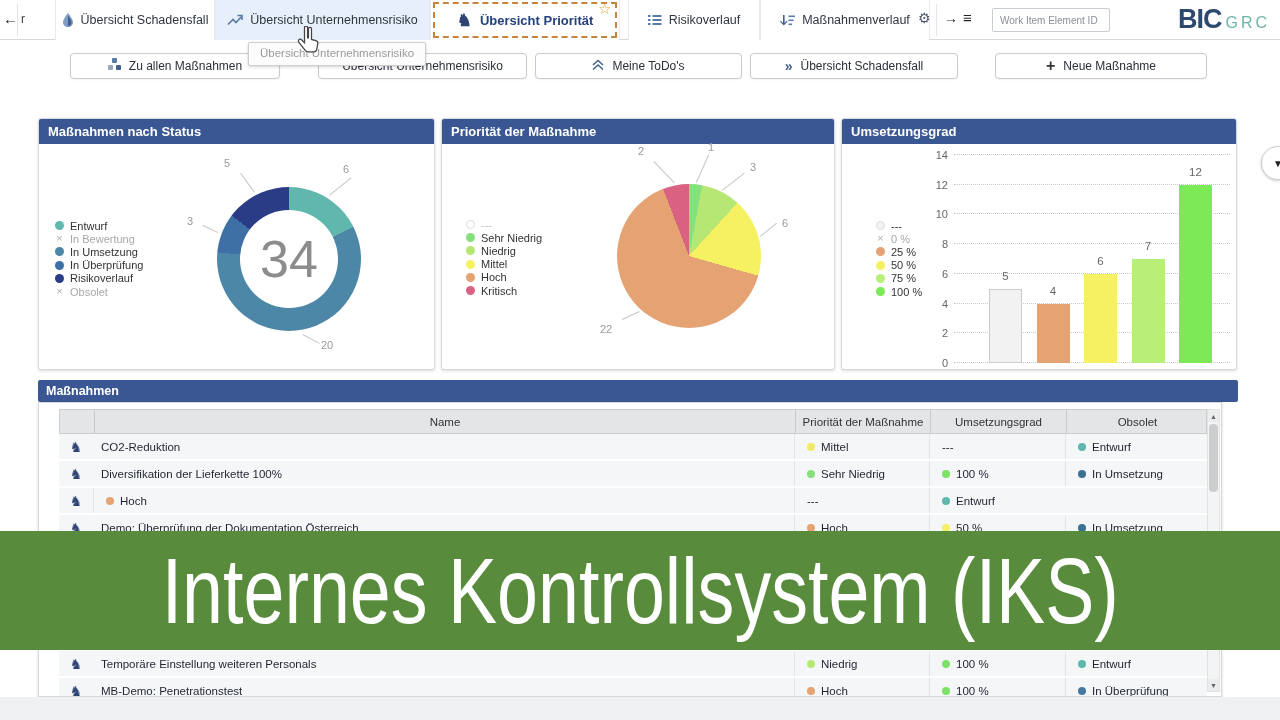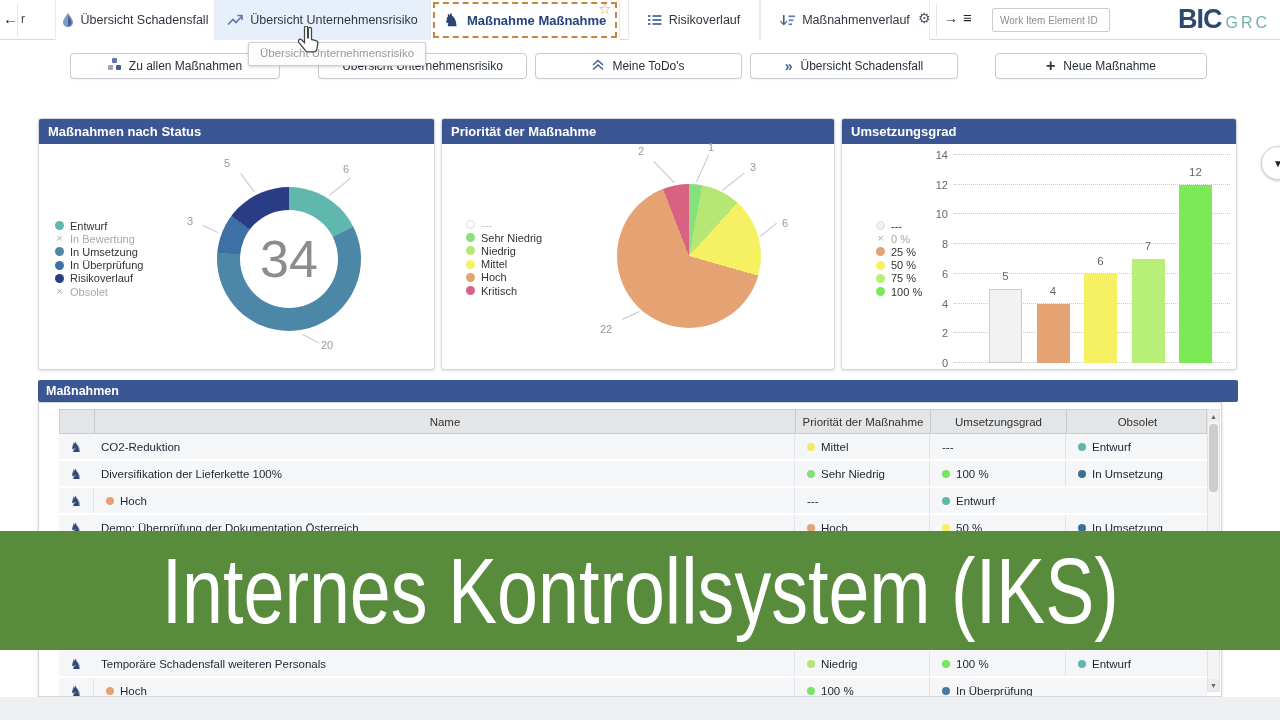--- a/index.html
+++ b/index.html
@@ -125,21 +125,21 @@
             <path d="M1 10.5 L6 5.5 L9 8.5 L14.5 2.5" stroke="#5b7aa6" fill="none" stroke-width="1.6"></path>
             <path d="M10.5 1.5 H15 V6" stroke="#5b7aa6" fill="none" stroke-width="1.6"></path>
           </svg>
       </span>
       <span>Übersicht Unternehmensrisiko</span>
     </div>
 
     <div class="tab t3">
       <div class="inner">
         <span class="knight-glyph">♞</span>
-        <span>Maßnahme Maßnahme</span>
+        <span>Übersicht Priorität</span>
       </div>
     </div>
     <span class="star">☆</span>
 
     <div class="tab t4">
       <span class="ticon">
         <svg width="14" height="12" viewBox="0 0 14 12">
             <g fill="#5b7aa6">
               <rect x="0" y="1" width="2.5" height="2"></rect>
               <rect x="4.5" y="1" width="9" height="2"></rect>
@@ -439,38 +439,39 @@
           <div class="tcell vcell">
             <span class="dot" style="background: rgb(62, 113, 145);"></span>
             <span>In Umsetzung</span>
           </div>
         </div>
         <div class="row-spacer"></div>
         <div class="trow">
           <div class="tcell icell">
             <span class="knight">♞</span>
           </div>
-          <div class="tcell ncell">Temporäre Schadensfall weiteren Personals</div>
+          <div class="tcell ncell">Temporäre Einstellung weiteren Personals</div>
           <div class="tcell vcell">
             <span class="dot" style="background: rgb(182, 231, 117);"></span>
             <span>Niedrig</span>
           </div>
           <div class="tcell vcell">
             <span class="dot" style="background: rgb(124, 226, 102);"></span>
             <span>100 %</span>
           </div>
           <div class="tcell vcell">
             <span class="dot" style="background: rgb(95, 183, 174);"></span>
             <span>Entwurf</span>
           </div>
         </div>
         <div class="trow">
           <div class="tcell icell">
             <span class="knight">♞</span>
           </div>
+          <div class="tcell ncell">MB-Demo: Penetrationstest</div>
           <div class="tcell vcell">
             <span class="dot" style="background: rgb(229, 162, 114);"></span>
             <span>Hoch</span>
           </div>
           <div class="tcell vcell">
             <span class="dot" style="background: rgb(124, 226, 102);"></span>
             <span>100 %</span>
           </div>
           <div class="tcell vcell">
             <span class="dot" style="background: rgb(69, 121, 162);"></span>

